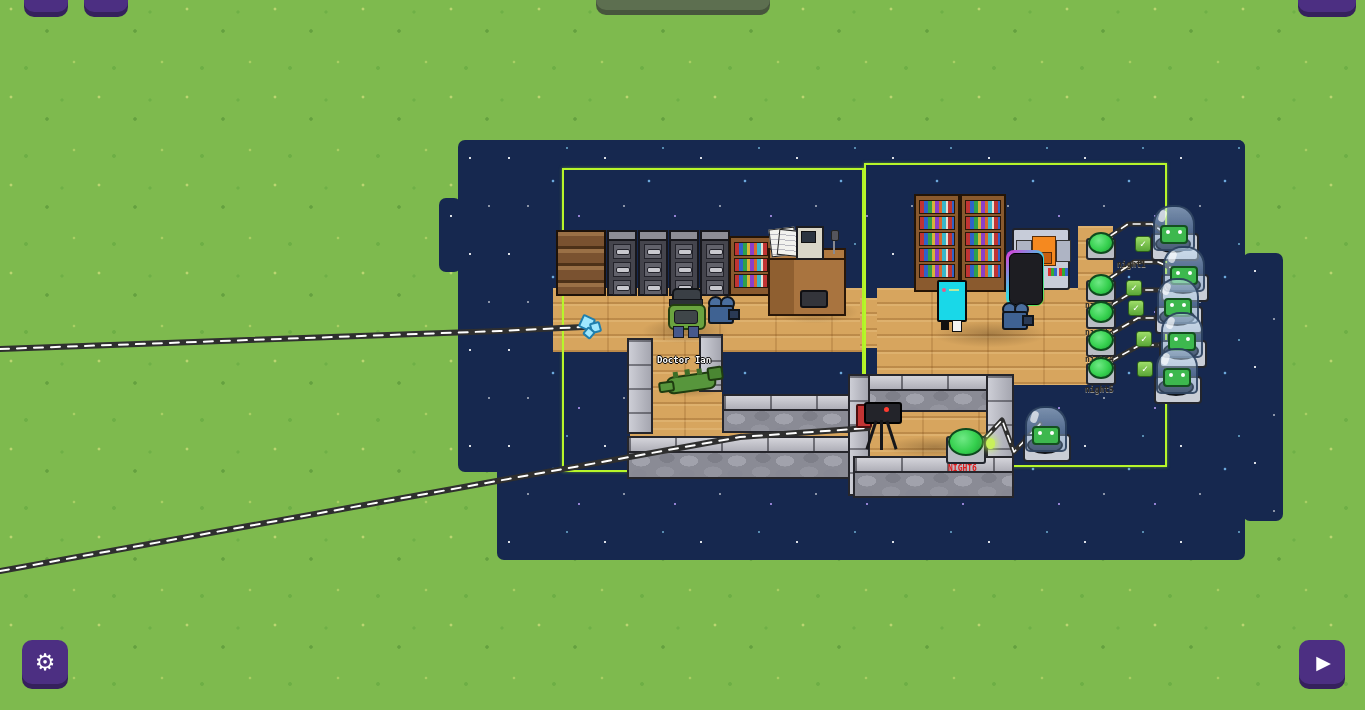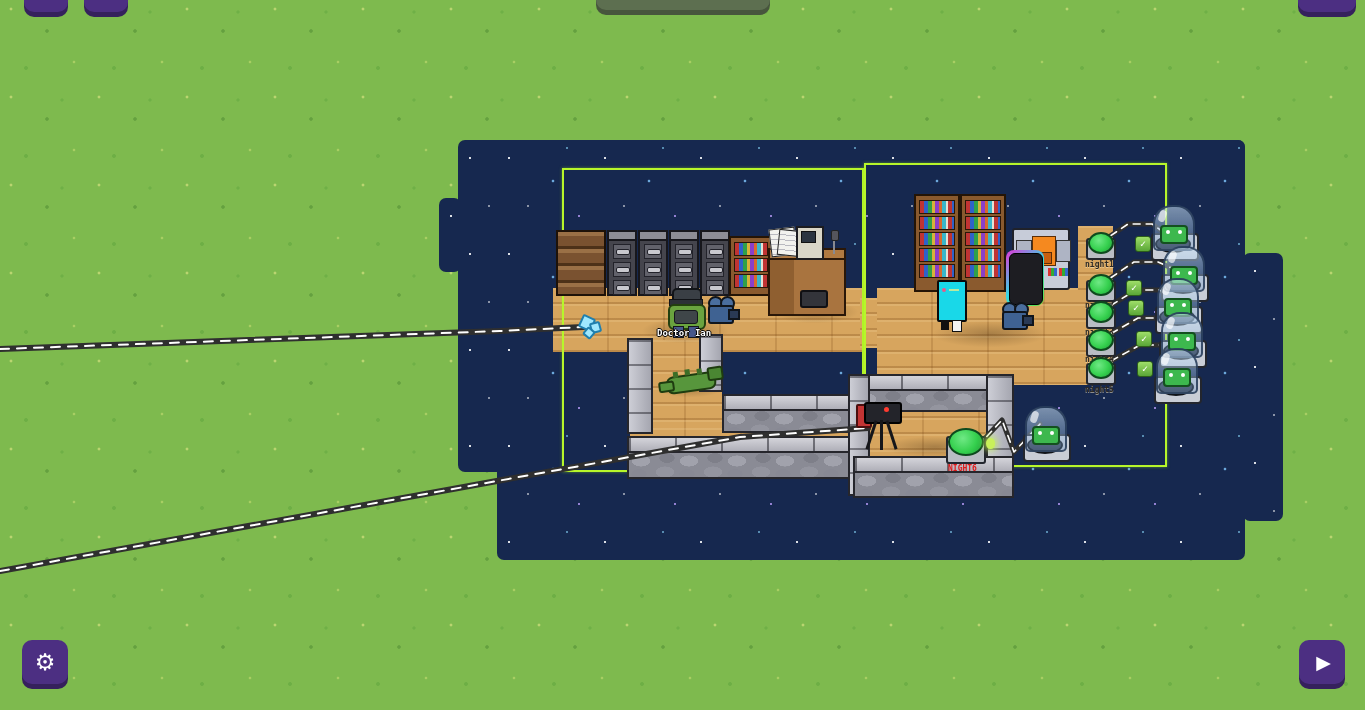--- a/index.html
+++ b/index.html
@@ -226,21 +226,21 @@
   <div class="obj briefcase" style="left:800px;top:290px;width:28px;height:18px;"></div>
 
   <div class="char" style="left:664px;top:288px;width:42px;height:50px;">
     <div style="position:absolute;left:8px;top:0;width:26px;height:13px;background:#3a3f45;border:2px solid #121418;border-radius:5px 5px 2px 2px;"></div>
     <div style="position:absolute;left:5px;top:11px;width:32px;height:5px;background:#2c3036;border:1px solid #121418;"></div>
     <div style="position:absolute;left:4px;top:16px;width:34px;height:22px;background:#6aa33f;border:2px solid #23400f;border-radius:6px;"></div>
     <div style="position:absolute;left:10px;top:22px;width:22px;height:12px;background:#3f4649;border:1px solid #16181c;border-radius:3px;"></div>
     <div style="position:absolute;left:9px;top:38px;width:9px;height:10px;background:#47588c;border:1px solid #16181c;"></div>
     <div style="position:absolute;left:24px;top:38px;width:9px;height:10px;background:#47588c;border:1px solid #16181c;"></div>
   </div>
-  <div class="name-label" style="left:657px;top:328px;">Doctor Ian</div>
+  <div class="name-label" style="left:657px;top:355px;">Doctor Ian</div>
 
   <div class="camera" style="left:706px;top:296px;">
     <div class="reel" style="left:2px;"></div>
       <div class="reel" style="left:14px;"></div>
     <div class="body"></div>
       <div class="lens"></div>
   </div>
 
   <div class="sparkle" style="left:580px;top:316px;"></div>
   <div class="sparkle" style="left:590px;top:322px;width:7px;height:7px;transform:rotate(-15deg);"></div>
@@ -293,21 +293,21 @@
     <div class="reel" style="left:2px;"></div>
       <div class="reel" style="left:14px;"></div>
     <div class="body"></div>
       <div class="lens"></div>
   </div>
 
   <div class="switch" style="left:1084px;top:232px;">
       <div class="plate"></div>
       <div class="btn"></div>
     </div>
-  <div class="swlabel" style="left:1085px;top:260px;">night1</div>
+  <div class="swlabel" style="left:1117px;top:260px;">night1</div>
   <div class="switch" style="left:1084px;top:274px;">
       <div class="plate"></div>
       <div class="btn"></div>
     </div>
   <div class="swlabel" style="left:1085px;top:301px;">night2</div>
   <div class="switch" style="left:1084px;top:301px;">
       <div class="plate"></div>
       <div class="btn"></div>
     </div>
   <div class="swlabel" style="left:1085px;top:328px;">night3</div>

